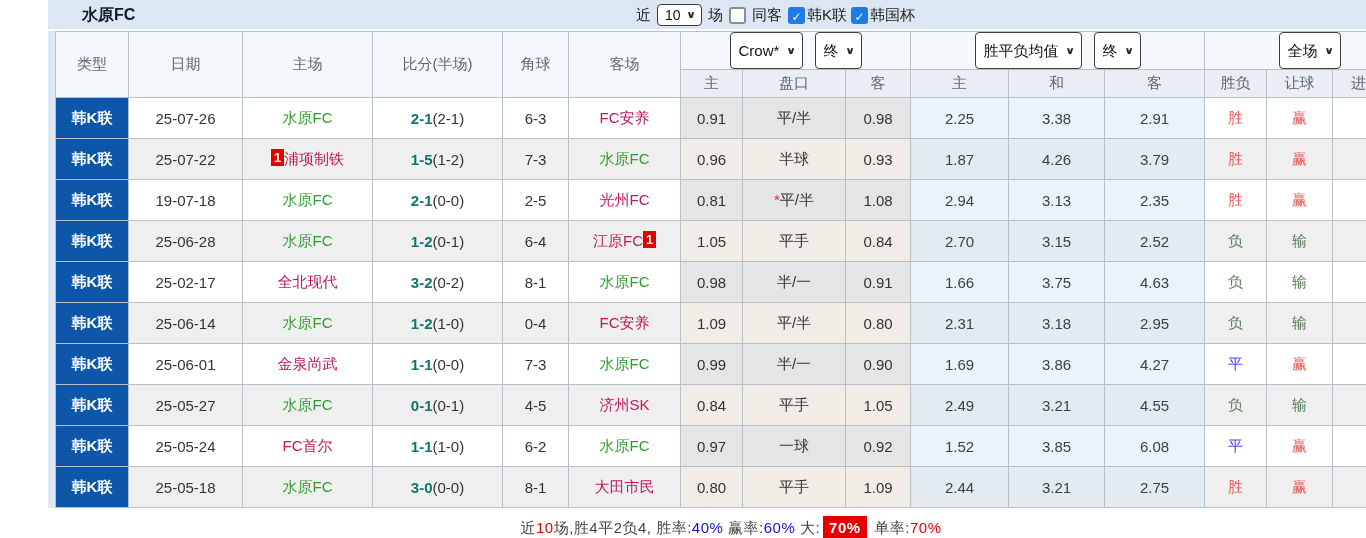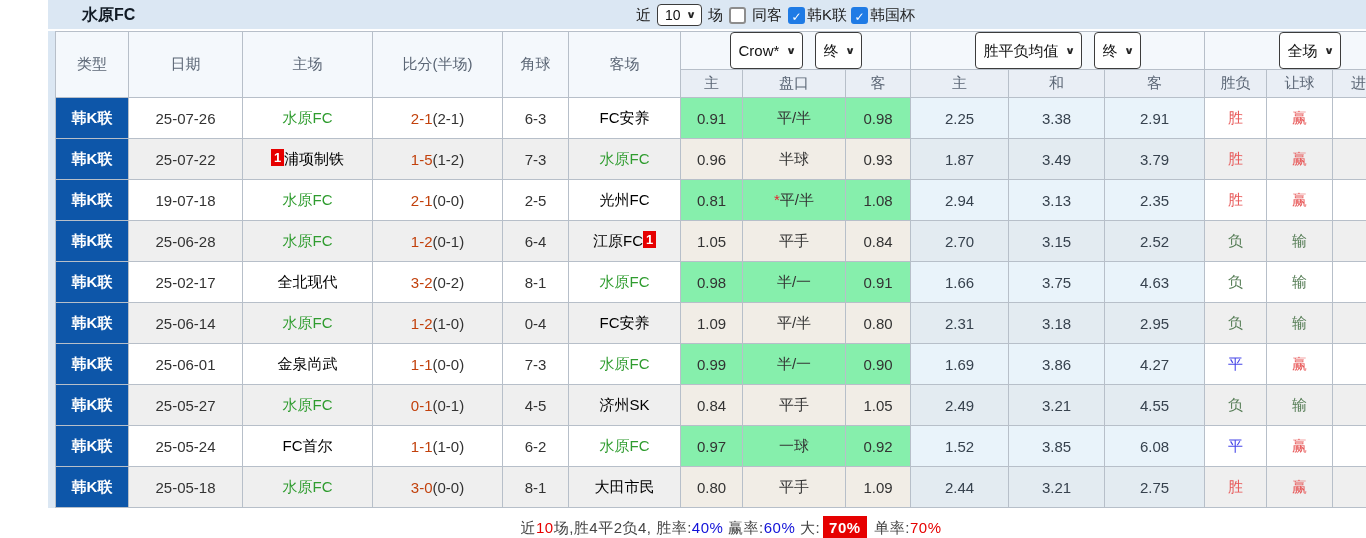--- a/index.html
+++ b/index.html
@@ -57,32 +57,32 @@
   table { border-collapse:collapse; table-layout:fixed; width:1359px; background:#fff; }
   th, td { border:1px solid #b7bfc9; text-align:center; overflow:hidden; white-space:nowrap; }
   thead tr.ddrow th { height:29px; background:#f4f8fc; }
   thead tr.subrow th { height:28px; }
   thead th {
     background:#e9eef5; color:#5b6675; font-weight:normal; font-size:15px;
   }
   thead th.span2 { background:#e9eef5; }
   tbody td { height:41px; font-size:15px; color:#333; background:#fff; }
   tbody tr:nth-child(even) td { background:#efefef; }
-  td.asia { background:#86efac; }
+  td.asia { background:#e5e5e5; }
   tbody tr:nth-child(even) td.asia { background:#f1ede6; }
   td.eu { background:#e9f3fa; color:#37424e; }
   tbody tr:nth-child(even) td.eu { background:#e3ebf1; }
   td.league { background:#0d56a9; color:#fff; font-weight:bold; font-size:15px; }
   tbody tr:nth-child(even) td.league { background:#0d56a9; }
 
   .ddcell { display:flex; justify-content:center; align-items:center; gap:12px; }
 
-  .team-name { color:#000000; }
+  .team-name { color:#be185d; }
   .team-name.self { color:#2f9c2f; }
-  .score-main { color:#c2410c; }
+  .score-main { color:#0f766e;font-weight:bold; }
   .score-half { color:#333; }
   .star { color:#e4232e; }
   .star:empty, .badge:empty { display:none; }
   .badge {
     display:inline-block; background:#e60000; color:#fff; font-weight:bold;
     font-size:13px; line-height:17px; min-width:13px; padding:0 1px;
     text-align:center; vertical-align:2px;
   }
   .out-r { color:#e75555; }
   .out-b { color:#4747e8; }
@@ -227,21 +227,21 @@
       <td class="league">韩K联</td>
       <td>25-07-22</td>
       <td><span class="badge">1</span><span class="team-name">浦项制铁</span></td>
       <td><span class="score-main">1-5</span><span class="score-half">(1-2)</span></td>
       <td>7-3</td>
       <td><span class="team-name self">水原FC</span></td>
       <td class="asia">0.96</td>
       <td class="asia"><span>半球</span></td>
       <td class="asia">0.93</td>
       <td class="eu">1.87</td>
-      <td class="eu">3.49</td>
+      <td class="eu">4.26</td>
       <td class="eu">3.79</td>
       <td class="outcome out-r">胜</td>
       <td class="outcome out-r">赢</td>
       <td class="outcome out-r">大</td>
     </tr>
 
     <tr>
       <td class="league">韩K联</td>
       <td>19-07-18</td>
       <td><span class="team-name self">水原FC</span></td>

